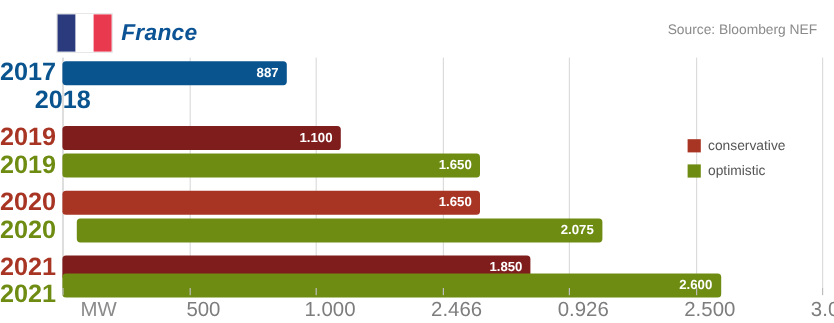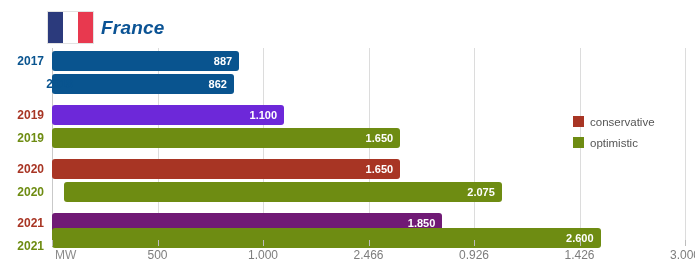--- a/index.html
+++ b/index.html
@@ -100,21 +100,21 @@
   }
 
   
   .ylabel {
     position: absolute;
     left: 0;
     width: 44px;
     text-align: right;
     height: 20px;
     line-height: 20px;
-    font-size: 12px;
+    font-size: 21px;
     font-weight: bold;
     white-space: nowrap;
   }
 
   
   .xaxis {
     position: absolute;
     left: 52px;
     top: 240px;
     width: 633px;
@@ -123,24 +123,25 @@
   .tick {
     position: absolute;
     top: 0;
     width: 1px;
     height: 6px;
     background: #bdbdbd;
   }
   .xtick-label {
     position: absolute;
     top: 8px;
-    font-size: 12px;
+    font-size: 17px;
     color: #7d7d7d;
     transform: translateX(-50%);
     white-space: nowrap;
+    margin-left: 12px;
   }
   .xtick-label.unit {
     transform: none;
     color: #8b8b8b;
   }
 
   
   .legend {
     position: absolute;
     left: 549px;
@@ -171,61 +172,57 @@
 <div id="root">
 
   <div class="flag">
     <span class="f-blue"></span>
     <span class="f-white"></span>
     <span class="f-red"></span>
   </div>
 
   <div class="country-title">France</div>
 
+  <div class="source">Source: Bloomberg NEF</div>
 
   <div class="plot" id="plot">
       <div class="gridline axis0" style="left: 0px;"></div>
       <div class="gridline" style="left: 105.5px;"></div>
       <div class="gridline" style="left: 211px;"></div>
       <div class="gridline" style="left: 316.5px;"></div>
       <div class="gridline" style="left: 422px;"></div>
       <div class="gridline" style="left: 527.5px;"></div>
       <div class="gridline" style="left: 633px;"></div>
       <div class="bar-row" style="top: 3px; width: 633px;">
         <div class="bar" title="2017 actual: 887" style="width: 187.157px; background: rgb(9, 84, 143);">
           <div class="bar-label">887</div>
         </div>
       </div>
-      <div class="bar-row" style="top: 26px; width: 633px;">
-        <div class="bar" title="2018 actual: 862" style="width: 181.882px; background: rgb(9, 84, 143);">
-          <div class="bar-label">862</div>
-        </div>
-      </div>
       <div class="bar-row" style="top: 57px; width: 633px;">
-        <div class="bar" title="2019 conservative: 1.100" style="width: 232.1px; background: #6d28d9;">
+        <div class="bar" title="2019 conservative: 1.100" style="width: 232.1px; background: #7f1d1d;">
           <div class="bar-label">1.100</div>
         </div>
       </div>
       <div class="bar-row" style="top: 80px; width: 633px;">
         <div class="bar" title="2019 optimistic: 1.650" style="width: 348.15px; background: rgb(110, 140, 18);">
           <div class="bar-label">1.650</div>
         </div>
       </div>
       <div class="bar-row" style="top: 111px; width: 633px;">
         <div class="bar" title="2020 conservative: 1.650" style="width: 348.15px; background: rgb(168, 53, 36);">
           <div class="bar-label">1.650</div>
         </div>
       </div>
       <div class="bar-row" style="top: 134px; width: 633px; margin-left: 12px;">
         <div class="bar" title="2020 optimistic: 2.075" style="width: 437.825px; background: rgb(110, 140, 18);">
           <div class="bar-label">2.075</div>
         </div>
       </div>
       <div class="bar-row" style="top: 165px; width: 633px;">
-        <div class="bar" title="2021 conservative: 1.850" style="width: 390.35px; background: #701a75;">
+        <div class="bar" title="2021 conservative: 1.850" style="width: 390.35px; background: #7f1d1d;">
           <div class="bar-label">1.850</div>
         </div>
       </div>
       <div class="bar-row" style="top: 180px; width: 633px;">
         <div class="bar" title="2021 optimistic: 2.600" style="width: 548.6px; background: rgb(110, 140, 18);">
           <div class="bar-label">2.600</div>
         </div>
       </div>
     </div>
 
@@ -234,21 +231,21 @@
       <div class="xtick-label unit" style="left: 3px;">MW</div>
       <div class="tick" style="left: 105.5px;"></div>
       <div class="xtick-label" style="left: 105.5px;">500</div>
       <div class="tick" style="left: 211px;"></div>
       <div class="xtick-label" style="left: 211px;">1.000</div>
       <div class="tick" style="left: 316.5px;"></div>
       <div class="xtick-label" style="left: 316.5px;">2.466</div>
       <div class="tick" style="left: 422px;"></div>
       <div class="xtick-label" style="left: 422px;">0.926</div>
       <div class="tick" style="left: 527.5px;"></div>
-      <div class="xtick-label" style="left: 527.5px;">1.426</div>
+      <div class="xtick-label" style="left: 527.5px;">2.500</div>
       <div class="tick" style="left: 633px;"></div>
       <div class="xtick-label" style="left: 633px;">3.000</div>
     </div>
 
   <div class="legend" id="legend">
       <div class="legend-item">
         <span class="legend-swatch" style="background: rgb(168, 53, 36);"></span>
         <span class="legend-text">conservative</span>
       </div>
       <div class="legend-item">

